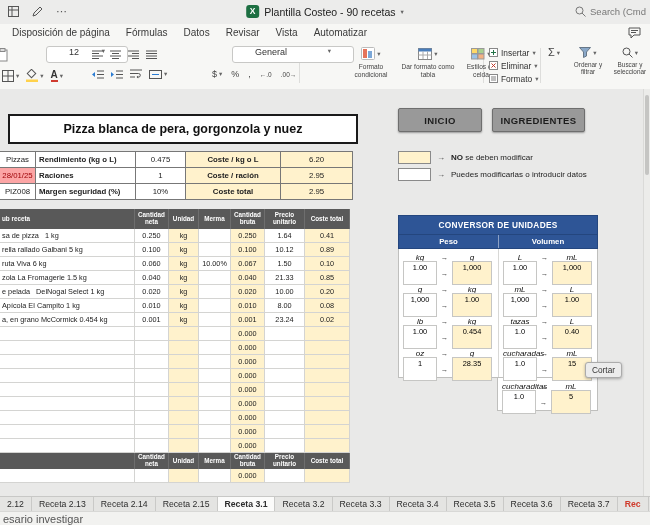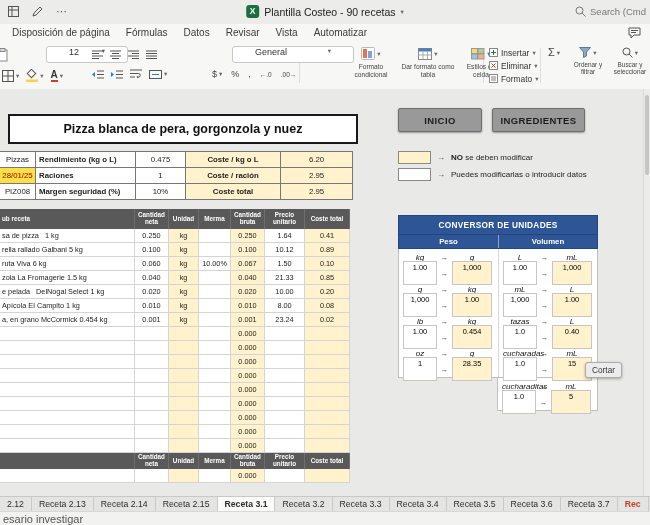--- a/index.html
+++ b/index.html
@@ -33,21 +33,21 @@
   .editcol .bicon{height:13px;display:flex;align-items:center;justify-content:center;gap:2px;margin-bottom:2px;}
   .sum{font-size:11px;color:#444;}
   
   .sheet{position:absolute;top:89px;left:0;right:0;bottom:28px;background:#e9e9e8;}
   .titlebox{position:absolute;left:8px;top:15px;width:350px;height:30px;background:#fff;border:2px solid #1a1a1a;display:flex;align-items:center;justify-content:center;font-size:12.5px;font-weight:bold;color:#111;box-sizing:border-box;margin-top:10px;}
   .navbtn{position:absolute;top:19px;height:24px;background:#999;border:1px solid #6e6e6e;border-radius:2px;box-shadow:0 1px 2px rgba(0,0,0,.35);color:#1c1c1c;font-size:9.5px;font-weight:bold;letter-spacing:.4px;display:flex;align-items:center;justify-content:center;box-sizing:border-box;}
   #btn-inicio{left:398px;width:84px;}
   #btn-ingredientes{left:492px;width:93px;}
   .infotable{position:absolute;left:0;top:62px;display:grid;grid-template-columns:36px 100px 50px 95px 72px;grid-auto-rows:16px;border-top:1px solid #777;font-size:7.8px;}
   .infotable>div{border-right:1px solid #777;border-bottom:1px solid #777;display:flex;align-items:center;justify-content:center;background:#fff;color:#222;overflow:hidden;white-space:nowrap;}
-  .if-id.date{background:#fde047;color:#9c0006;}
+  .if-id.date{background:#fca5a5;color:#9c0006;}
   .if-label{font-weight:bold;justify-content:flex-start !important;padding-left:3px;}
   .if-costlabel{font-weight:bold;background:#fff2cc !important;}
   .if-costval{background:#fff2cc !important;}
   .legend{position:absolute;left:398px;top:60px;}
   .lrow{display:flex;align-items:center;height:17px;gap:6px;}
   .sw{width:33px;height:13px;border:1px solid #8a8a8a;flex:0 0 auto;box-sizing:border-box;}
   .sw.yellow{background:#fff2cc;}
   .sw.white{background:#fff;}
   .larr{font-size:8px;color:#444;}
   .ltext{font-size:8px;color:#222;white-space:nowrap;}

